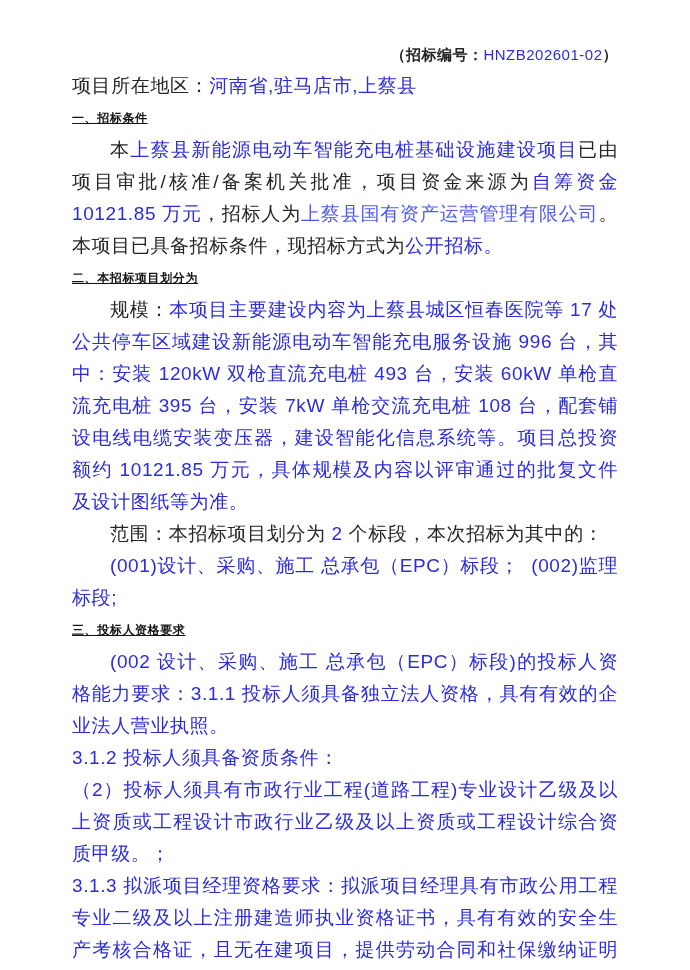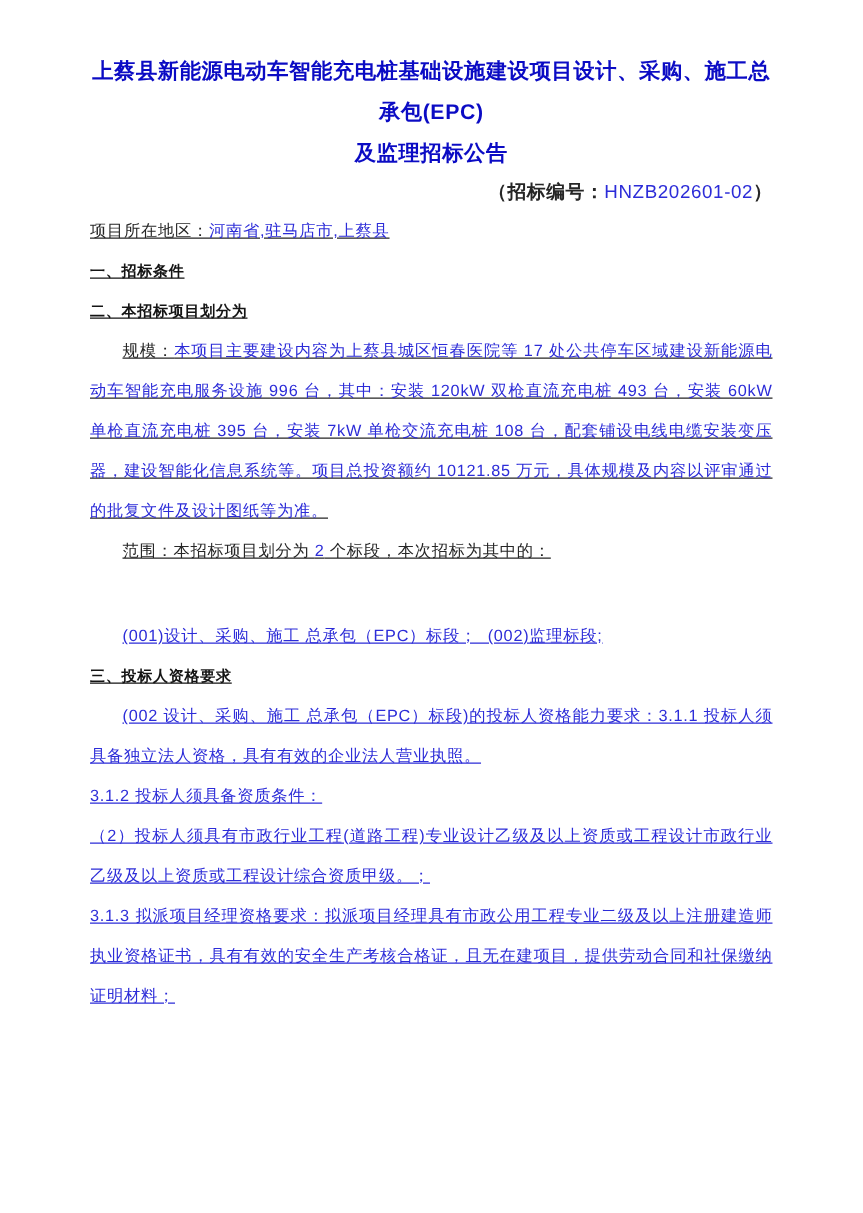--- a/index.html
+++ b/index.html
@@ -31,59 +31,55 @@
     color: var(--text-dark, #262626);
     line-height: 30px;
     margin: 0;
     letter-spacing: 0.5px;
   }
   .ref-line .num { color: var(--body-blue, #2c2cd8); font-weight: normal; }
 
   .loc { margin-top: 60px; }
 
   .txt {
-    font-size: 13px;
+    font-size: 19px;
     line-height: 32px;
     letter-spacing: 0.6px;
     text-align: justify;
     margin: 0;
-    text-decoration: underline;
   }
-  .pre { white-space: pre-wrap; margin-top: 36px; }
+  .pre { white-space: pre-wrap; }
   .indent { text-indent: 2em; }
 
   h2.sec {
     font-size: 12px;
     line-height: 32px;
     margin: 0;
     color: #141414;
     letter-spacing: 0.6px;
     font-weight: bold;
     text-decoration: underline;
   }
 
   .blue  { color: var(--body-blue, #2c2cd8); }
   .blue2 { color: var(--company-blue, #4f5af2); }
 </style>
 </head>
 <body style="background: rgb(255, 255, 255);">
 
 <div class="page">
 
-  <h1 class="doc-title">
-    <span class="tline">上蔡县新能源电动车智能充电桩基础设施建设项目设计、采购、施工总承包(EPC)</span>
-    <span class="tline">及监理招标公告</span>
-  </h1>
 
   <p class="ref-line"><span>（招标编号：</span><span class="num">HNZB202601-02</span><span>）</span></p>
 
   <p class="txt loc"><span>项目所在地区：</span><span class="blue">河南省,驻马店市,上蔡县</span></p>
 
   <h2 class="sec">一、招标条件</h2>
 
+  <p class="txt indent"><span>本</span><span class="blue">上蔡县新能源电动车智能充电桩基础设施建设项目</span><span>已由项目审批/核准/备案机关批准，项目资金来源为</span><span class="blue">自筹资金 10121.85 万元</span><span>，招标人为</span><span class="blue2">上蔡县国有资产运营管理有限公司</span><span>。本项目已具备招标条件，现招标方式为</span><span class="blue">公开招标。</span></p>
 
   <h2 class="sec">二、本招标项目划分为</h2>
 
   <p class="txt indent"><span>规模：</span><span class="blue">本项目主要建设内容为上蔡县城区恒春医院等 17 处公共停车区域建设新能源电动车智能充电服务设施 996 台，其中：安装 120kW 双枪直流充电桩 493 台，安装 60kW 单枪直流充电桩 395 台，安装 7kW 单枪交流充电桩 108 台，配套铺设电线电缆安装变压器，建设智能化信息系统等。项目总投资额约 10121.85 万元，具体规模及内容以评审通过的批复文件及设计图纸等为准。</span></p>
 
   <p class="txt indent"><span>范围：本招标项目划分为 </span><span class="blue">2</span><span> 个标段，本次招标为其中的：</span></p>
 
   <p class="txt pre indent blue">(001)设计、采购、施工 总承包（EPC）标段；  (002)监理标段;</p>
 
   <h2 class="sec">三、投标人资格要求</h2>

